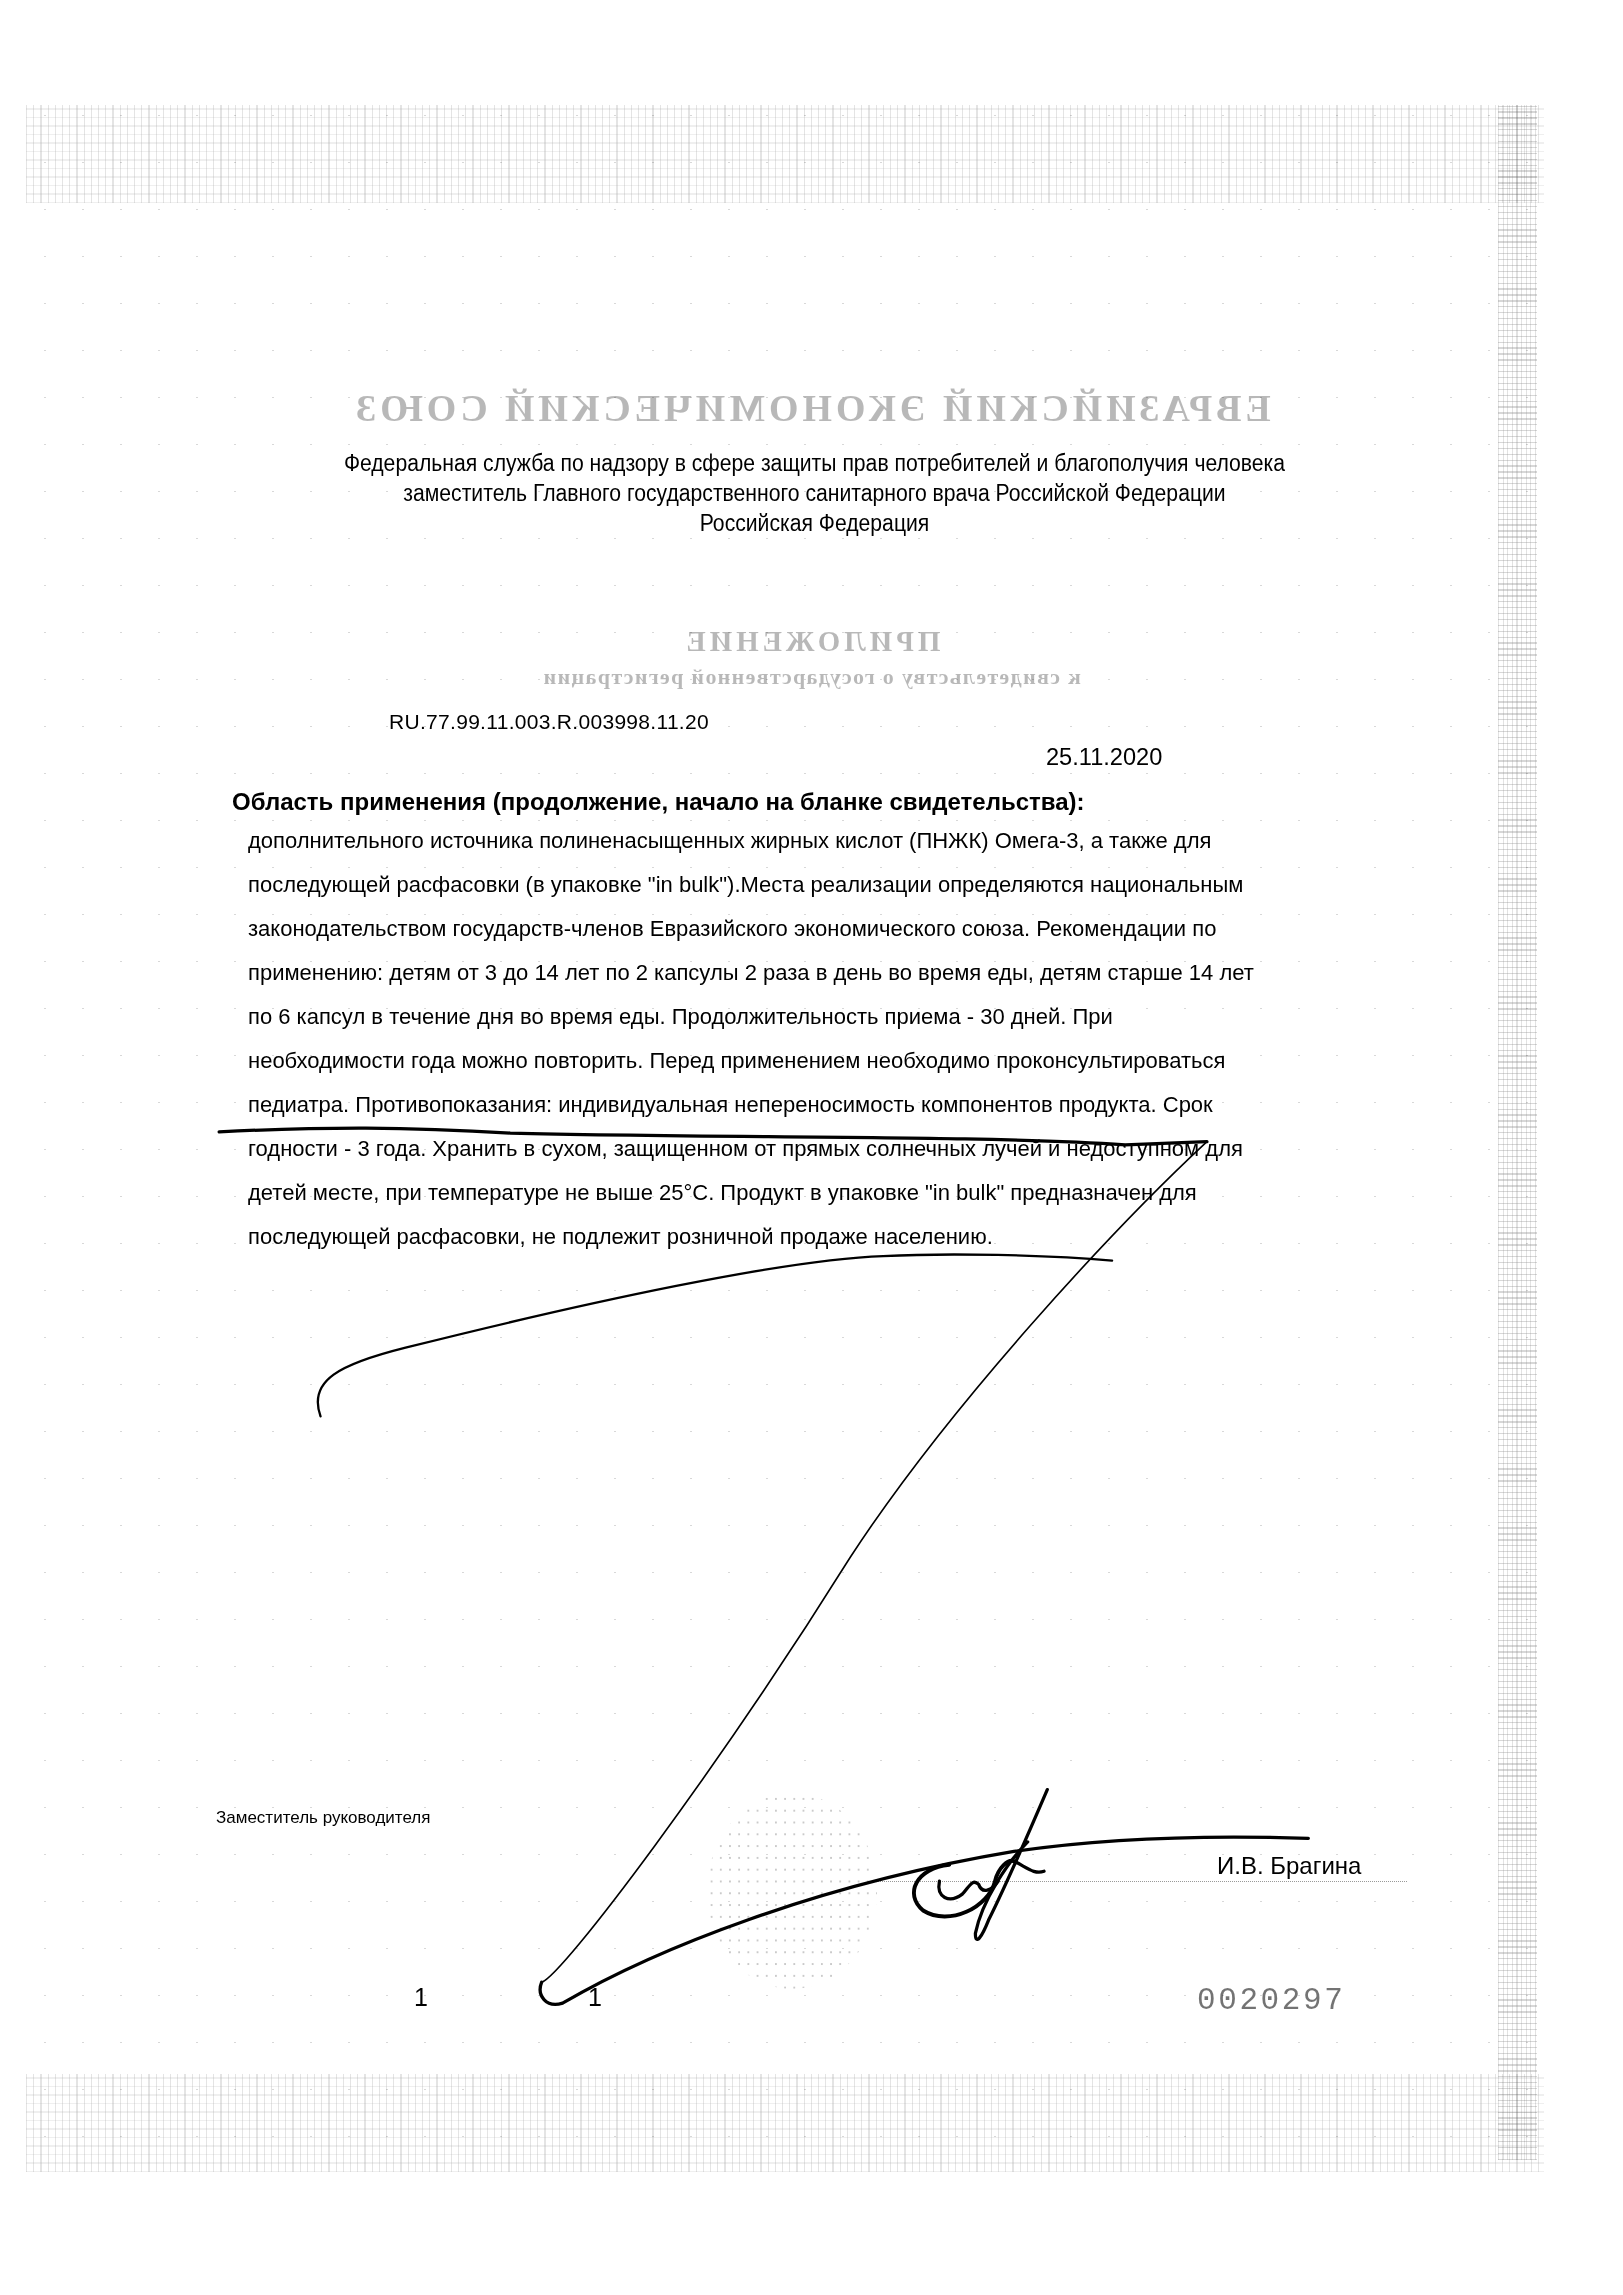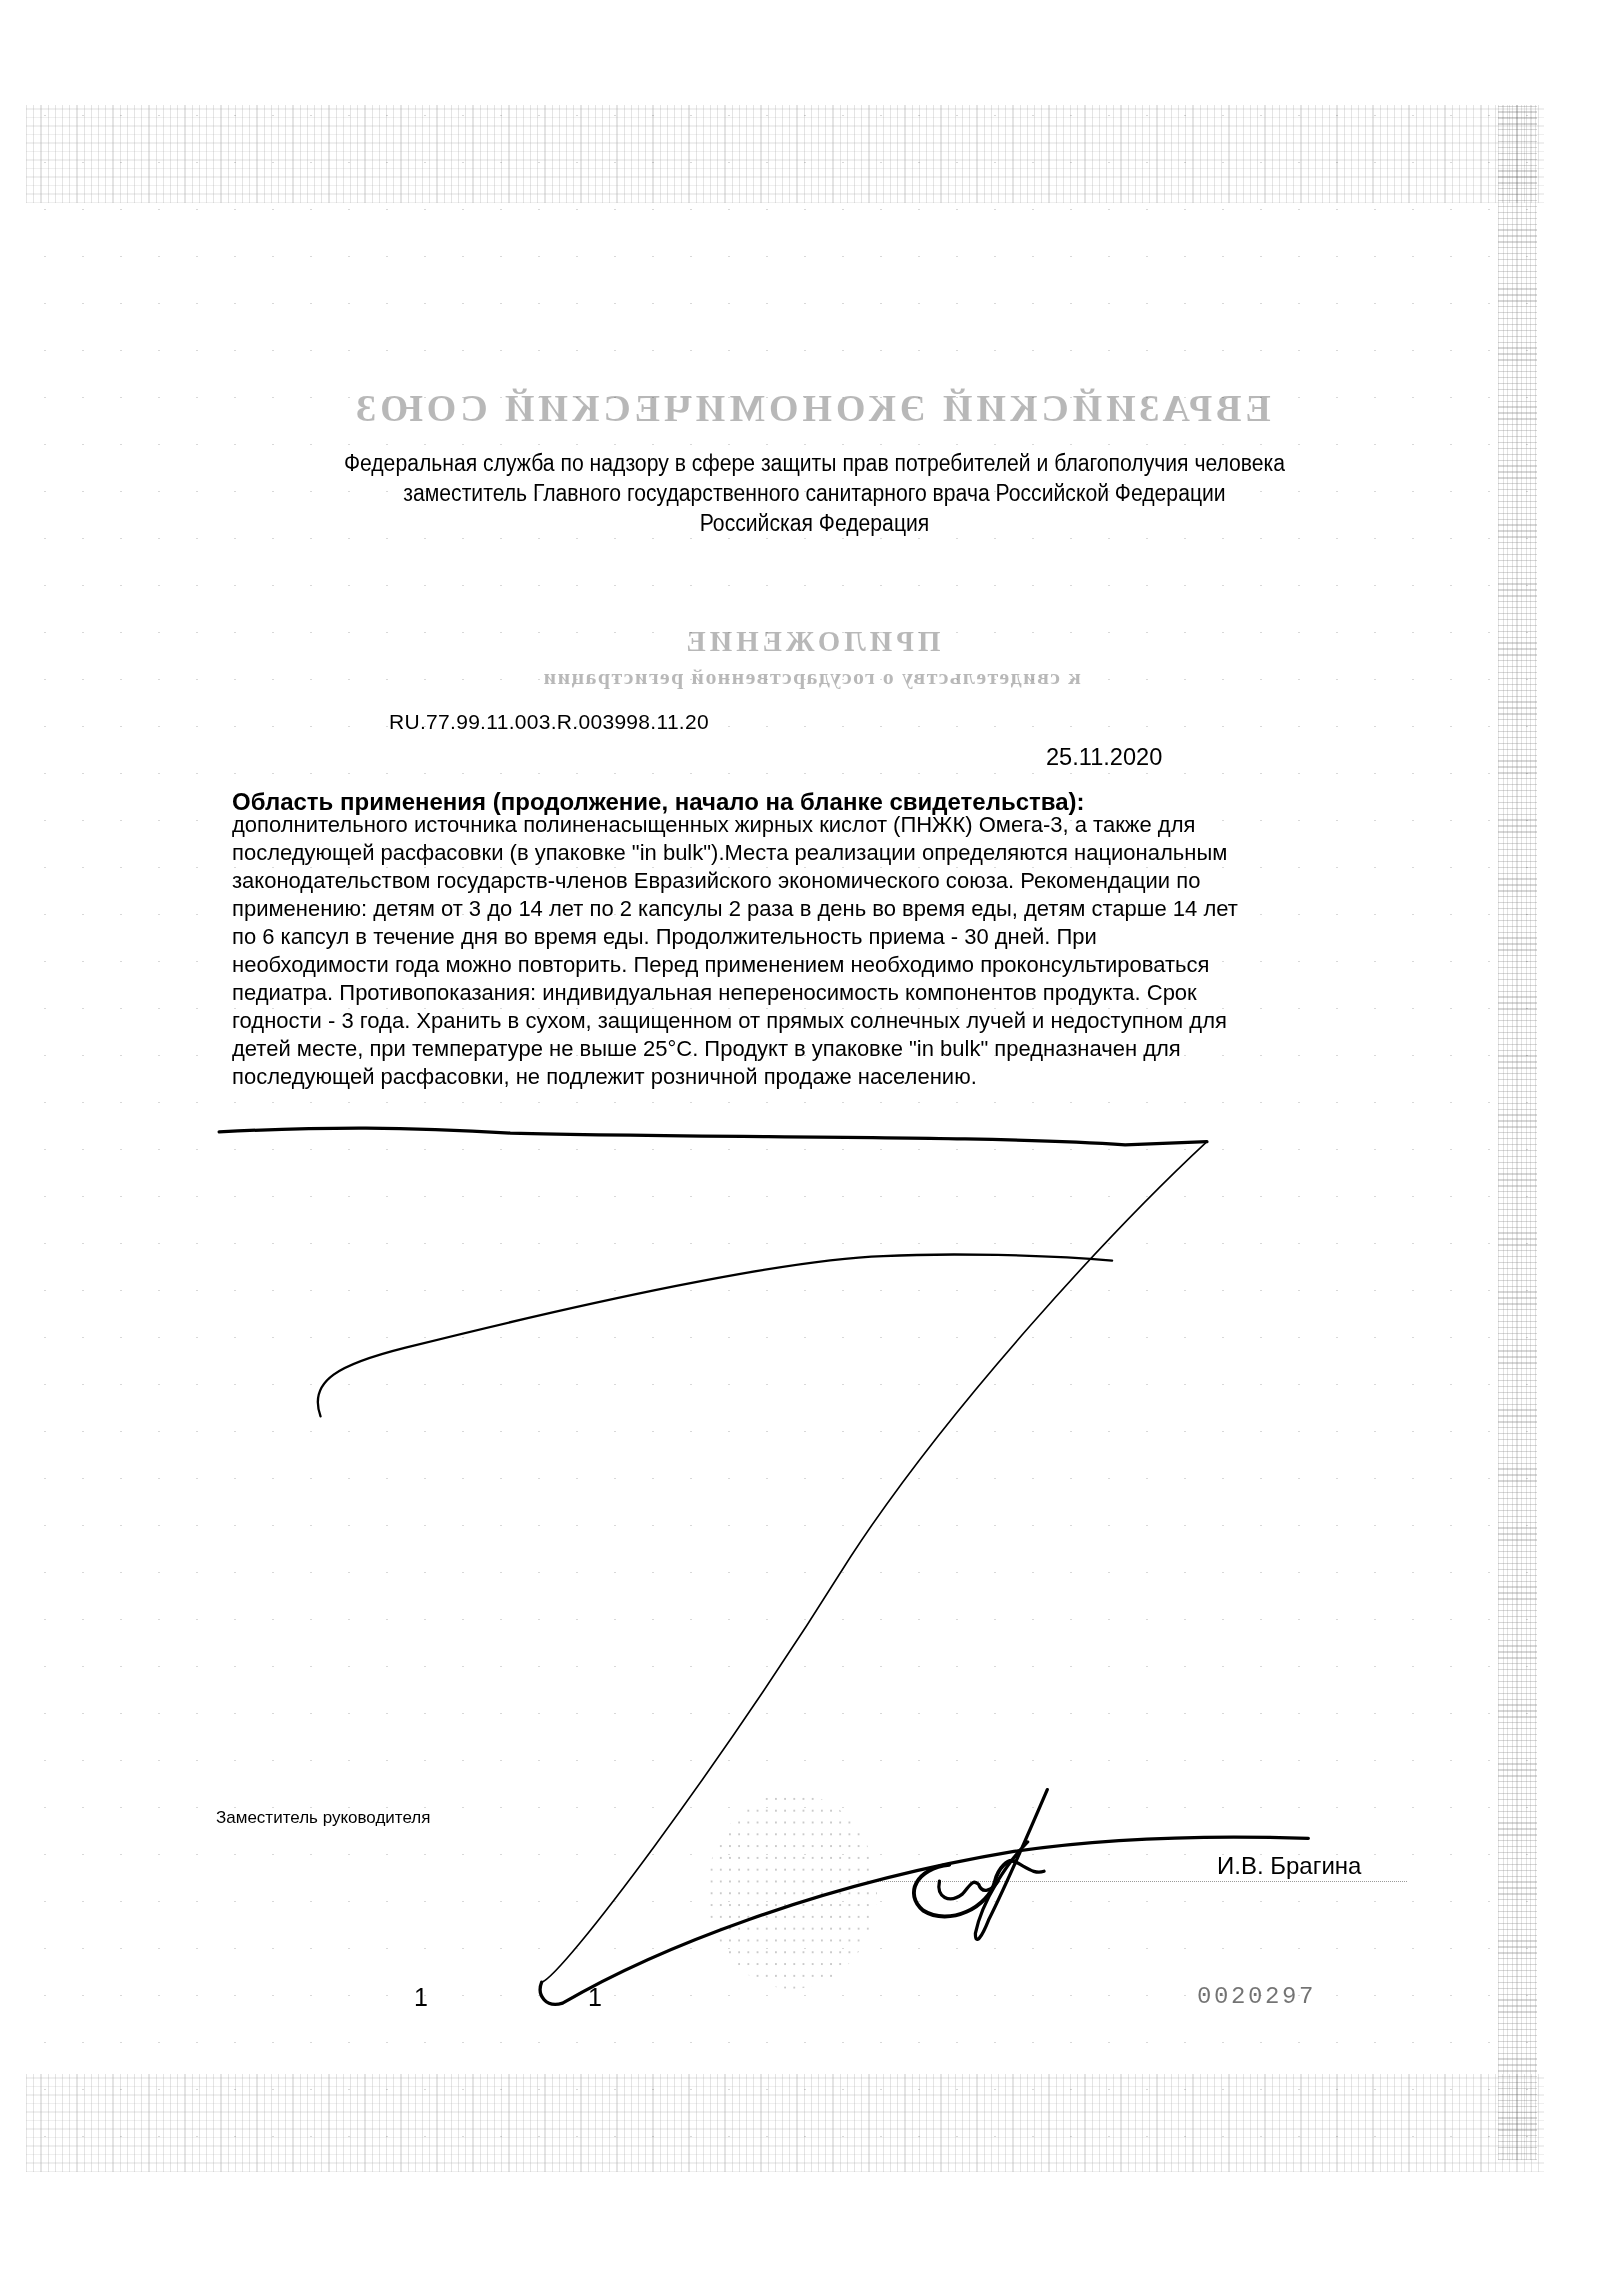--- a/index.html
+++ b/index.html
@@ -54,37 +54,37 @@
     }
     .section-heading {
       position: absolute; left: 232px; top: 788px; font-size: 24px; font-weight: bold;
       white-space: nowrap;
       text-align: center;
     }
     .body-text {
       position: absolute; left: 232px; top: 811px; width: 1184px;
       font-size: 22px; line-height: 28px;
     }
-    .body-text p { margin: 0; white-space: nowrap; }
+    .body-text p { margin: 16px; white-space: nowrap; }
 
     .z-mark { position: absolute; left: 0; top: 0; width: 1623px; height: 2295px; pointer-events: none; }
 
     .signer-title {
       position: absolute; left: 216px; top: 1808px; font-size: 17px; white-space: nowrap;
     }
     .signer-name {
       position: absolute; left: 1217px; top: 1852px; font-size: 24px; white-space: nowrap;
     }
     .sig-line {
       position: absolute; left: 870px; top: 1881px; width: 537px; border-top: 1.3px dotted rgba(0,0,0,0.4);
     }
     .page-num-1 { position: absolute; left: 414px; top: 1983px; font-size: 25px; }
     .page-num-2 { position: absolute; left: 588px; top: 1983px; font-size: 25px; }
     .serial {
-      position: absolute; left: 1197px; top: 1983px; font-size: 24px; color: rgba(0,0,0,0.55);
+      position: absolute; left: 1197px; top: 1983px; font-size: 31px; color: rgba(0,0,0,0.55);
       letter-spacing: 2.6px; font-family: "Liberation Mono", monospace;
     }
     .stamp-ghost {
       position: absolute; left: 707px; top: 1793px; width: 170px; height: 196px;
       border-radius: 50%;
       background-image: radial-gradient(circle, rgba(0,0,0,0.35) 0.7px, transparent 1px);
       background-size: 9.2px 11.8px; opacity: 0.6;
     }
   </style>
 </head>

